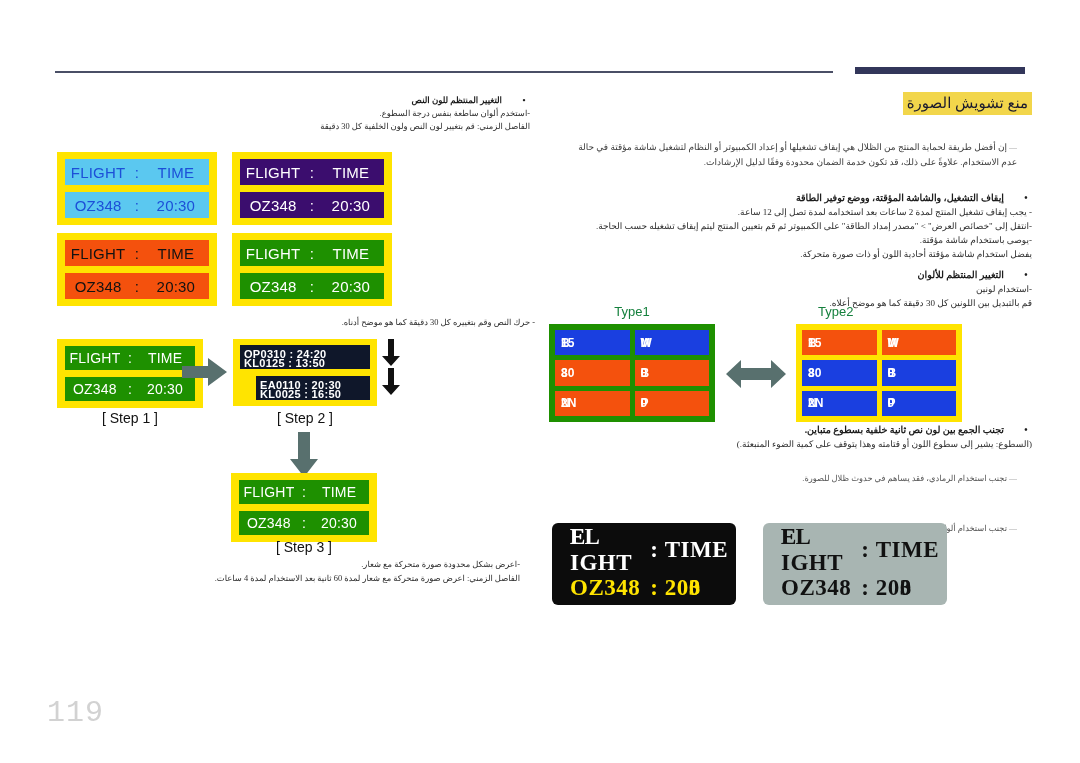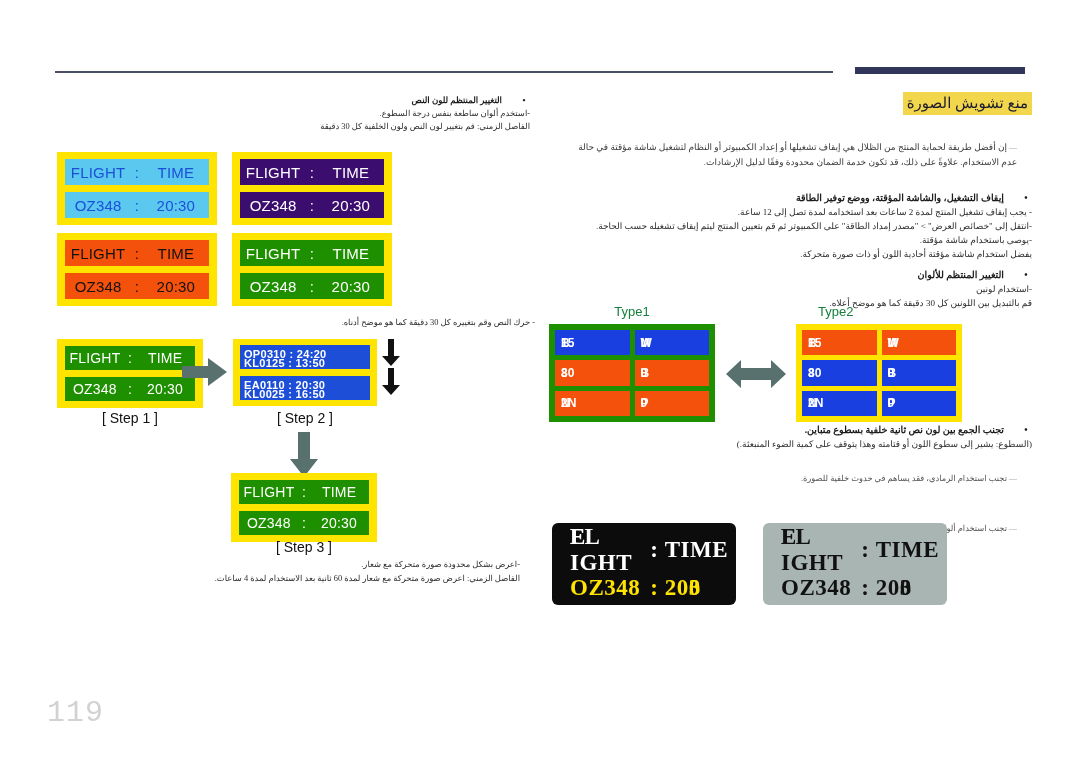--- a/index.html
+++ b/index.html
@@ -168,36 +168,36 @@
     font-size: 14px;
     color: #111;
     direction: ltr;
     text-align: center;
   }
 
   .panel.step .row { height: 24px; font-size: 14px; }
 
   .panel.step2 { padding: 6px 7px; }
   .panel.step2 .mini {
-    background: #1d4ed8;
+    background: #0f172a;
     color: #ffffff;
     font-family: "Liberation Sans", "DejaVu Sans", sans-serif;
     font-weight: bold;
     font-size: 11px;
     line-height: 11px;
     height: 24px;
     overflow: hidden;
     display: flex;
     flex-direction: column;
     justify-content: flex-end;
     padding: 0 4px;
     box-sizing: border-box;
     letter-spacing: 0.3px;
   }
-  .panel.step2 .mini + .mini { margin-top: 7px; }
+  .panel.step2 .mini + .mini { margin-top: 7px; margin-left: 16px; }
   .panel.step2 .mini span { display:block; white-space: nowrap; }
   .panel.step2 .mini span.cut { margin-bottom: -2px; }
 
   
   .type-label {
     position: absolute;
     font-family: "Liberation Sans", "DejaVu Sans", sans-serif;
     font-size: 13px;
     color: #15803d;
     direction: ltr;
@@ -313,21 +313,21 @@
   <p class="sub-line">-استخدام لونين</p>
   <p class="sub-line">قم بالتبديل بين اللونين كل 30 دقيقة كما هو موضح أعلاه.</p>
 </div>
 
 <div class="right-col" style="top:422px;">
   <p class="bullet-line">
     <span class="dot">•</span><span class="gap"></span><span>تجنب الجمع بين لون نص ثانية خلفية بسطوع متباين.</span>
   </p>
   <p class="sub-line">(السطوع: يشير إلى سطوع اللون أو قتامته وهذا يتوقف على كمية الضوء المنبعثة.)</p>
   <div class="spacer-6"></div>
-  <p class="para small dash">تجنب استخدام الرمادي، فقد يساهم في حدوث خلفية للصورة.</p>
+  <p class="para small dash">تجنب استخدام الرمادي، فقد يساهم في حدوث ظلال للصورة.</p>
   <div class="spacer-6"></div>
   <p class="para small dash">تجنب استخدام ألوان ذات سطوع متباين (الأسود والأبيض؛ رمادي).</p>
 </div>
 
 <div class="left-top-text">
   <p class="bullet-line">
     <span class="dot">•</span><span class="gap"></span><span>التغيير المنتظم للون النص</span>
   </p>
   <p class="sub-line">-استخدم ألوان ساطعة بنفس درجة السطوع.</p>
   <p class="sub-line">الفاصل الزمني: قم بتغيير لون النص ولون الخلفية كل 30 دقيقة</p>

